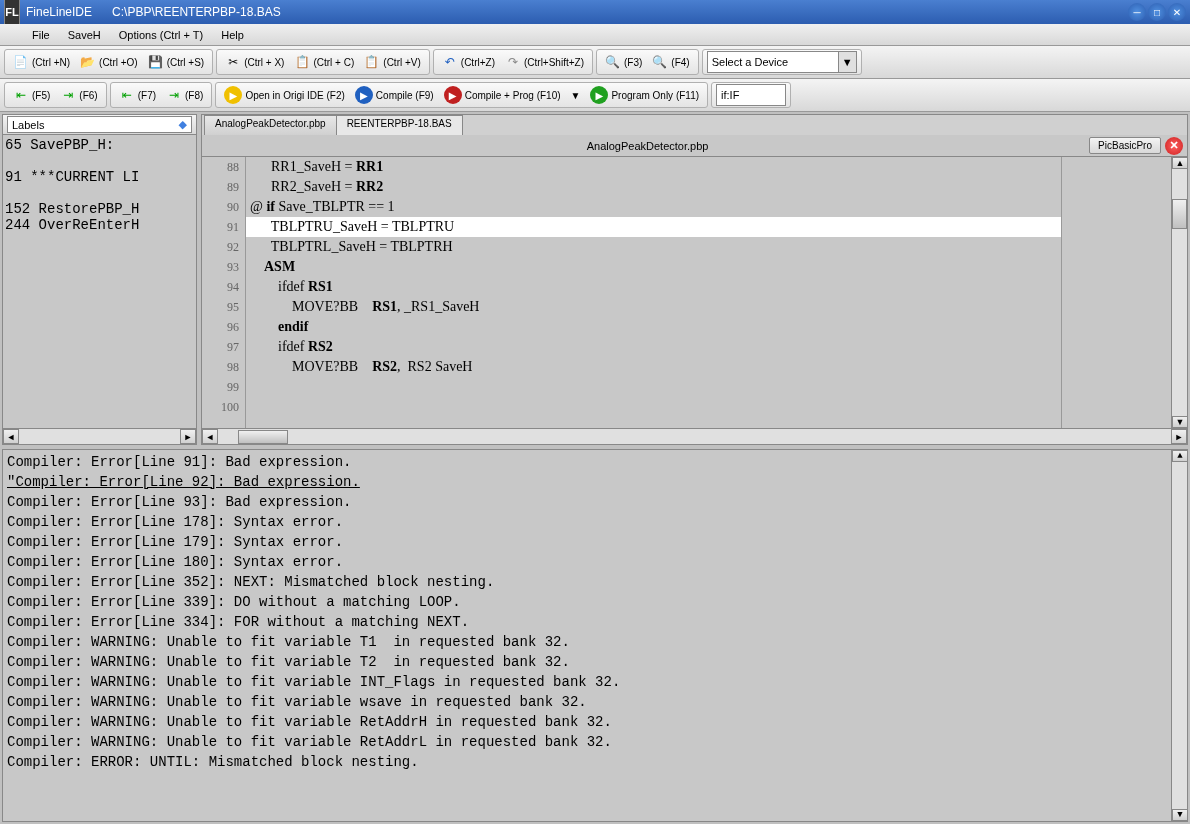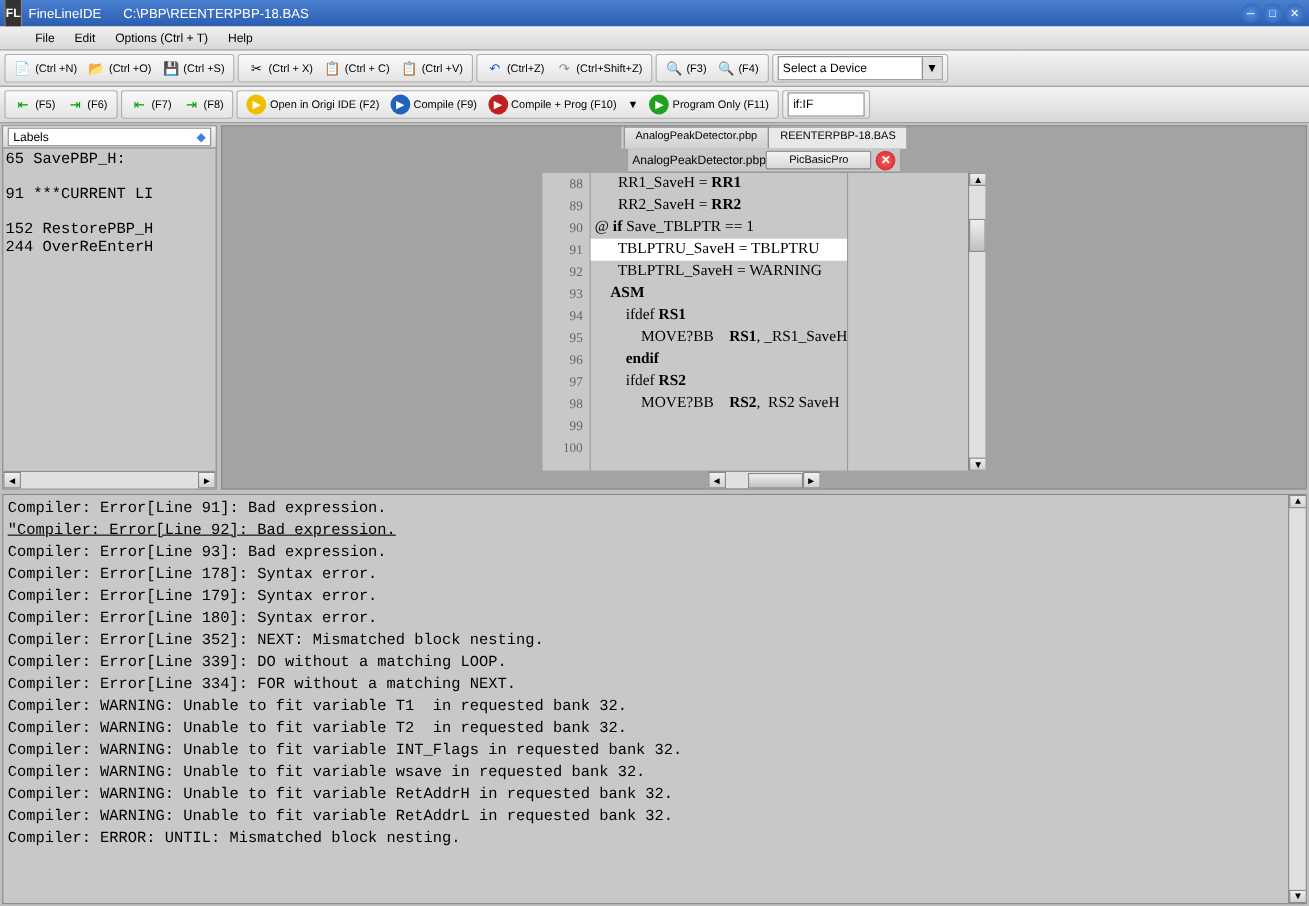--- a/index.html
+++ b/index.html
@@ -199,23 +199,22 @@
   display: flex;
   align-items: center;
   justify-content: center;
   font-size: 9px;
 }
 .editor-area {
   flex: 1;
   display: flex;
   flex-direction: column;
   border: 1px solid #888;
-  background: #a3a3a3;
+  background: #84cc16;
   overflow: hidden;
-  align-items: center;
 }
 .tabs {
   display: flex;
   height: 20px;
   background: #d0d0d0;
   padding-left: 2px;
 }
 .tab {
   padding: 2px 10px;
   background: linear-gradient(to bottom, #e8e8e8, #d0d0d0);
@@ -235,21 +234,21 @@
   padding: 0 4px;
 }
 .editor-title {
   flex: 1;
   text-align: center;
   font-size: 11px;
 }
 .lang-box {
   background: linear-gradient(to bottom, #f4f4f4, #d8d8d8);
   border: 1px solid #888;
-  padding: 2px 20px;
+  padding: 2px 8px;
   font-size: 10px;
   border-radius: 2px;
 }
 .close-x {
   width: 18px;
   height: 18px;
   background: radial-gradient(circle, #ff6060, #cc2020);
   border-radius: 50%;
   display: flex;
   align-items: center;
@@ -348,21 +347,21 @@
   <span class="titlebar-text">C:\PBP\REENTERPBP-18.BAS</span>
   <div class="titlebar-controls">
     <div class="titlebar-btn">─</div>
     <div class="titlebar-btn">□</div>
     <div class="titlebar-btn">✕</div>
   </div>
 </div>
 
 <div class="menubar">
   <div class="menu-item">File</div>
-  <div class="menu-item">Edit</div>
+  <div class="menu-item">SaveH</div>
   <div class="menu-item">Options (Ctrl + T)</div>
   <div class="menu-item">Help</div>
 </div>
 
 <div class="toolbar">
   <div class="tool-group">
     <div class="tool-btn">
       <span class="tool-icon">📄</span>
       <span>(Ctrl +N)</span>
     </div>
@@ -505,21 +504,21 @@
               <div>97</div>
               <div>98</div>
               <div>99</div>
               <div>100</div>
             </div>
           <div class="code-lines" id="code-lines">
               <div class="code-line"><span>      RR1_SaveH = </span><span class="bold">RR1</span></div>
               <div class="code-line"><span>      RR2_SaveH = </span><span class="bold">RR2</span></div>
               <div class="code-line"><span>@ </span><span class="bold">if</span><span> Save_TBLPTR == 1</span></div>
               <div class="code-line highlighted"><span>      TBLPTRU_SaveH = TBLPTRU</span></div>
-              <div class="code-line"><span>      TBLPTRL_SaveH = WARNING</span></div>
+              <div class="code-line"><span>      TBLPTRL_SaveH = TBLPTRH</span></div>
               <div class="code-line"><span>    </span><span class="bold">ASM</span></div>
               <div class="code-line"><span>        ifdef </span><span class="bold">RS1</span></div>
               <div class="code-line"><span>            MOVE?BB    </span><span class="bold">RS1</span><span>, _RS1_SaveH</span></div>
               <div class="code-line"><span>        </span><span class="bold">endif</span></div>
               <div class="code-line"><span>        ifdef </span><span class="bold">RS2</span></div>
               <div class="code-line"><span>            MOVE?BB    </span><span class="bold">RS2</span><span>,  RS2 SaveH</span></div>
             </div>
           <div class="editor-right-margin"></div>
         </div>
         <div class="vscroll">

